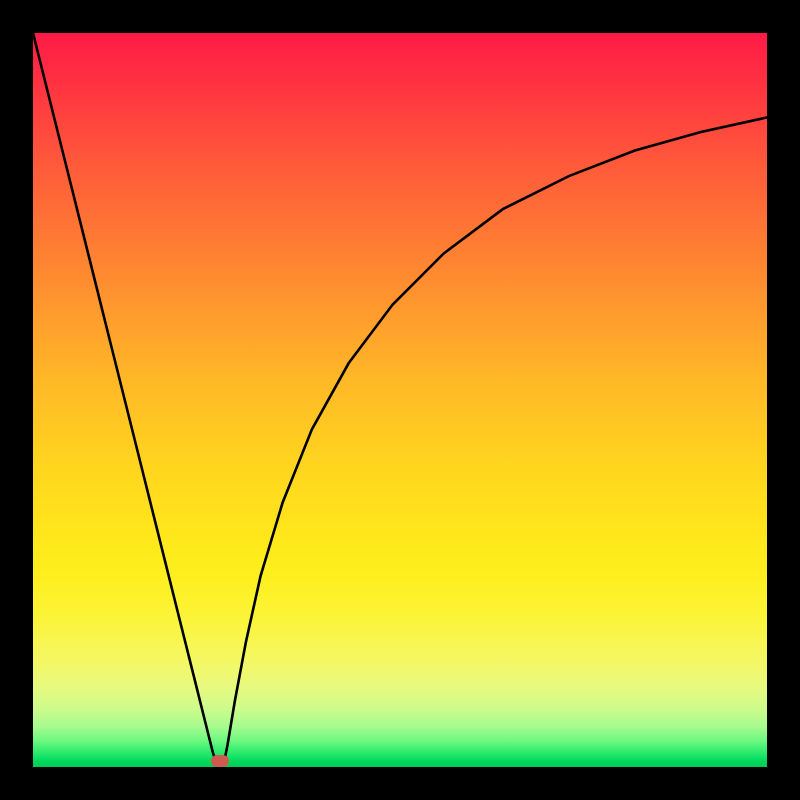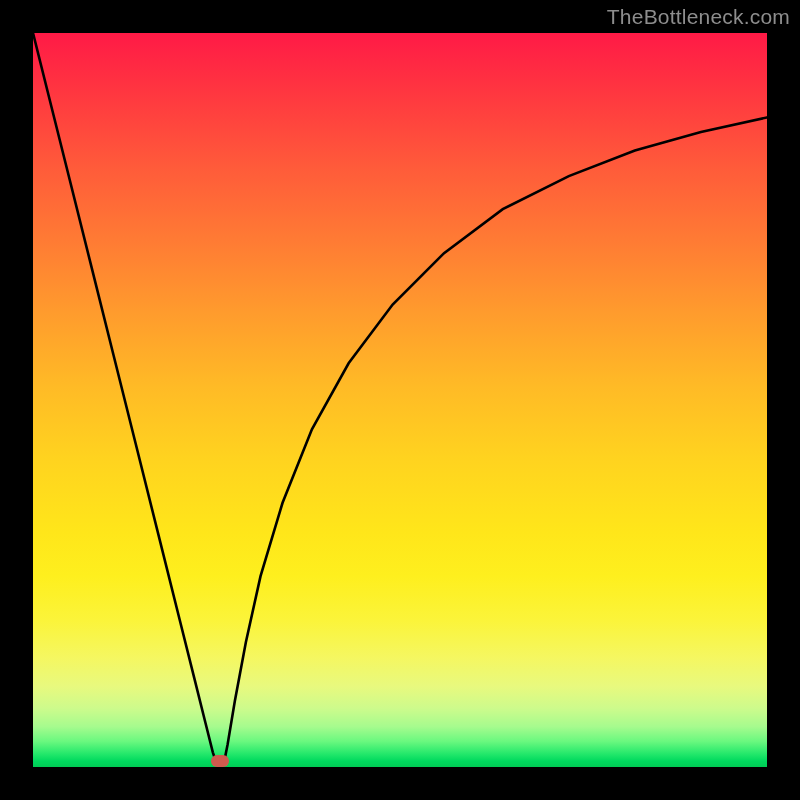--- a/index.html
+++ b/index.html
@@ -70,21 +70,20 @@
     font-size: 21px;
     font-weight: 500;
     letter-spacing: 0.2px;
   }
 </style>
 </head>
 <body>
 
 <div class="stage">
 
-  <div class="watermark">TheBottleneck.com</div>
 
   <div class="plot">
     <div class="gradient"></div>
 
     <svg class="curve-svg" viewBox="0 0 734 734" preserveAspectRatio="none">
       <path fill="none" stroke="#000" stroke-width="2.6" stroke-linecap="round" d="M0.00 0.00 L14.68 58.72 L36.70 146.80 L58.72 234.88 L80.74 322.96 L102.76 411.04 L124.78 499.12 L146.80 587.20 L161.48 645.92 L172.49 689.96 L179.83 719.32 L183.50 730.33" id="path-left"></path>
       <path fill="none" stroke="#000" stroke-width="2.6" stroke-linecap="round" d="M190.84 730.33 L194.51 711.98 L201.85 667.94 L212.86 609.22 L227.54 543.16 L249.56 469.76 L278.92 396.36 L315.62 330.30 L359.66 271.58 L411.04 220.20 L469.76 176.16 L535.82 143.13 L601.88 117.44 L667.94 99.09 L734.00 84.41" id="path-right"></path>
     </svg>
 
     <div class="marker" id="marker" style="left: 187.17px; top: 728.128px; background: rgb(207, 90, 78);"></div>

